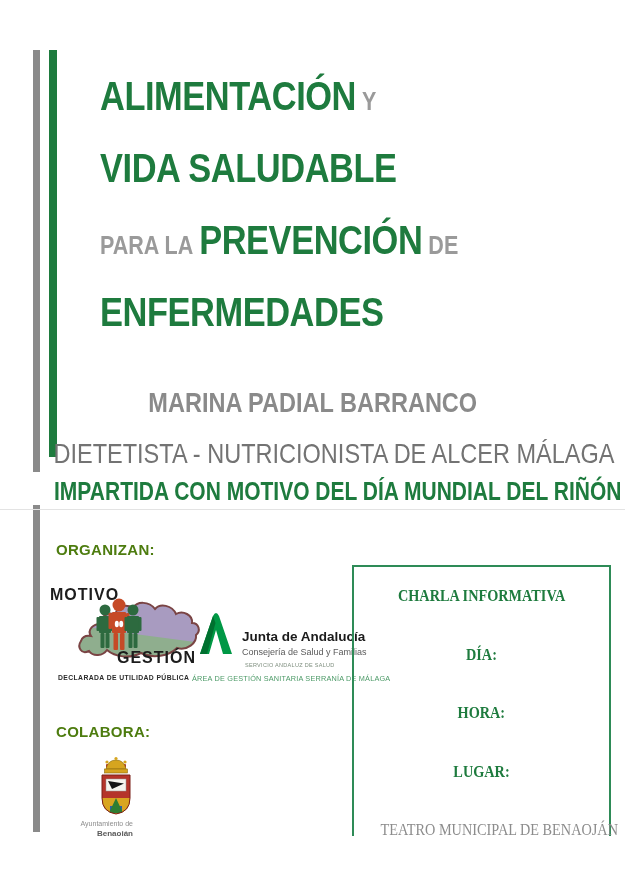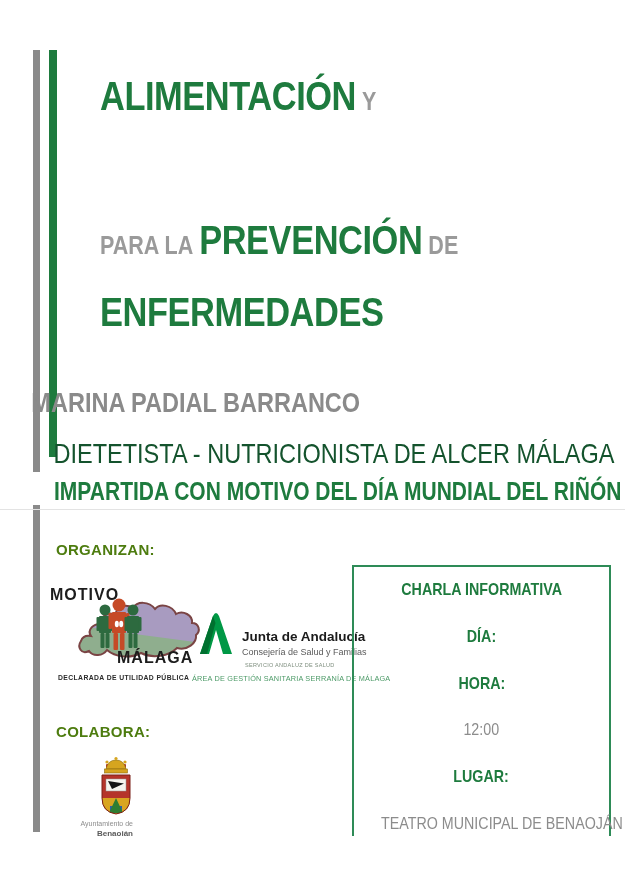--- a/index.html
+++ b/index.html
@@ -15,24 +15,24 @@
 
   
   .title-line { position:absolute; left:100px; white-space:nowrap; line-height:44px; }
   .cxl { display:inline-block; transform:scaleX(0.86); transform-origin:left center; }
   .t-big   { font-size:40px; font-weight:bold; color:#1e7b3e; letter-spacing:-0.5px; }
   .t-small { font-size:25px; font-weight:bold; color:#9a9a9a; letter-spacing:0; }
   .gap-l { margin-left:7px; }
   .gap-r { margin-right:7px; }
 
   
-  .center-line { position:absolute; left:0; right:0; text-align:left; white-space:nowrap; }
+  .center-line { position:absolute; left:0; right:0; text-align:center; white-space:nowrap; }
   .cxc { display:inline-block; transform:scaleX(0.84); transform-origin:center center; }
   .speaker-name { top:387px; font-size:28px; font-weight:bold; color:#8a8a8a; }
-  .speaker-role { top:438px; font-size:28px; font-weight:normal; color:#14532d; }
+  .speaker-role { top:438px; font-size:28px; font-weight:normal; color:#737373; }
   .event-motto  { top:477px; font-size:25px; font-weight:bold; color:#1e7b3e; }
 
   .divider { position:absolute; left:0; right:0; top:509px; height:1px; background:#e3e3e3; }
 
   .section-label { position:absolute; left:56px; font-size:15px; font-weight:bold; color:#4d7c0f; letter-spacing:0.3px; }
   .organizers-label { top:541px; }
   .collaborator-label { top:723px; }
 
   
   .alcer { position:absolute; left:46px; top:586px; width:162px; height:100px; }
@@ -52,37 +52,40 @@
   
   .ayto { position:absolute; left:55px; top:756px; width:78px; height:84px; text-align:right; }
   .ayto-caption1 { position:absolute; left:0; right:0; top:64px; font-size:7px; color:#8d8d8d; }
   .ayto-caption2 { position:absolute; left:0; right:0; top:73px; font-size:8px; font-weight:bold; color:#5a5a5a; }
 
   
   .info-box {
     position:absolute; left:352px; top:565px; width:247px; height:254px;
     border:2px solid #2e8b57; box-sizing:content-box;
     display:flex; flex-direction:column; justify-content:space-between;
-    padding:13px 4px; text-align:center;
+    padding:19px 4px; text-align:center;font-family:Liberation Serif, serif;
   }
   .info-row { white-space:nowrap; }
   .info-label { font-size:17px; font-weight:bold; color:#1e7b3e; }
   .info-value { font-size:17px; color:#8c8c8c; }
 </style>
 </head>
 <body>
 
 <div class="poster">
 
   <div class="bar bar-gray-top"></div>
   <div class="bar bar-green"></div>
   <div class="bar bar-gray-bottom"></div>
 
   <div class="title-line" style="top:74px;">
     <span class="cxl"><span class="t-big">ALIMENTACIÓN</span><span class="t-small gap-l">Y</span></span>
+  </div>
+  <div class="title-line" style="top:146px;">
+    <span class="cxl"><span class="t-big">VIDA SALUDABLE</span></span>
   </div>
   <div class="title-line" style="top:290px;">
     <span class="cxl"><span class="t-big">ENFERMEDADES</span></span>
   </div>
   <div class="title-line" style="top:218px;">
     <span class="cxl"><span class="t-small gap-r">PARA LA</span><span class="t-big">PREVENCIÓN</span><span class="t-small gap-l">DE</span></span>
   </div>
 
   <div class="center-line speaker-name">
     <span class="cxc">MARINA PADIAL BARRANCO</span>
@@ -135,21 +138,21 @@
           <circle cx="58" cy="17" r="5.5"></circle>
           <rect x="52" y="23" width="12" height="17" rx="1"></rect>
           <rect x="49.5" y="24" width="3" height="14" rx="1"></rect>
           <rect x="63.5" y="24" width="3" height="14" rx="1"></rect>
           <rect x="53.5" y="40" width="4" height="15" rx="1"></rect>
           <rect x="58.5" y="40" width="4" height="15" rx="1"></rect>
         </g>
       </g>
     </svg>
     <div class="alcer-name">MOTIVO</div>
-    <div class="alcer-region">MÁLAGA</div>
+    <div class="alcer-region">GESTIÓN</div>
     <div class="alcer-tagline">DECLARADA DE UTILIDAD PÚBLICA</div>
   </div>
 
   <div class="junta">
     <svg class="junta-a" width="36" height="46" viewBox="0 0 36 46">
       <path d="M2,44 L15,6 Q18,0 21,6 L34,44 L25,44 L18,20 L11,44 Z" fill="#009845"></path>
       <polygon points="2,44 15,6 17.5,13 9,44" fill="#00702f"></polygon>
     </svg>
     <div class="junta-name">Junta de Andalucía</div>
     <div class="junta-department">Consejería de Salud y Familias</div>
@@ -189,18 +192,17 @@
       </g>
     </svg>
     <div class="ayto-caption1">Ayuntamiento de</div>
     <div class="ayto-caption2">Benaoján</div>
   </div>
 
   <div class="info-box">
     <div class="info-row info-label"><span class="cxc">CHARLA INFORMATIVA</span></div>
     <div class="info-row info-label"><span class="cxc">DÍA:</span></div>
     <div class="info-row info-label"><span class="cxc">HORA:</span></div>
-    <div class="info-row info-value"><span class="cxc">12:00</span></div>
     <div class="info-row info-label"><span class="cxc">LUGAR:</span></div>
     <div class="info-row info-value"><span class="cxc">TEATRO MUNICIPAL DE BENAOJÁN</span></div>
   </div>
 
 </div>
 
 </body></html>

